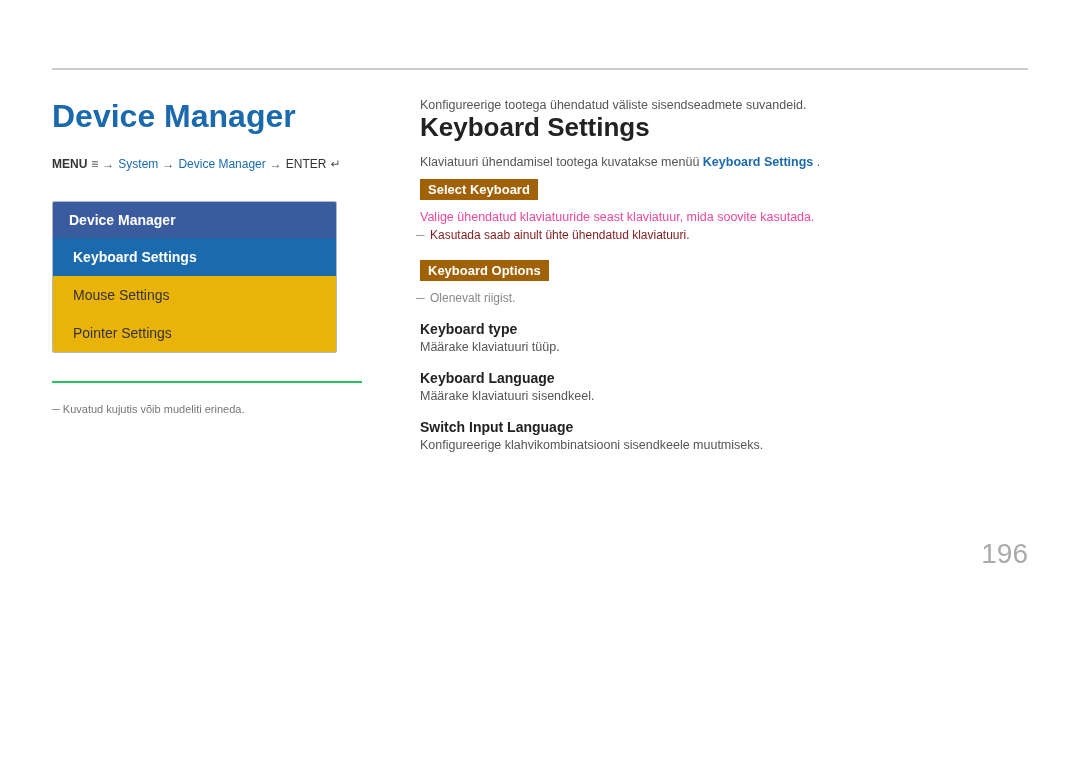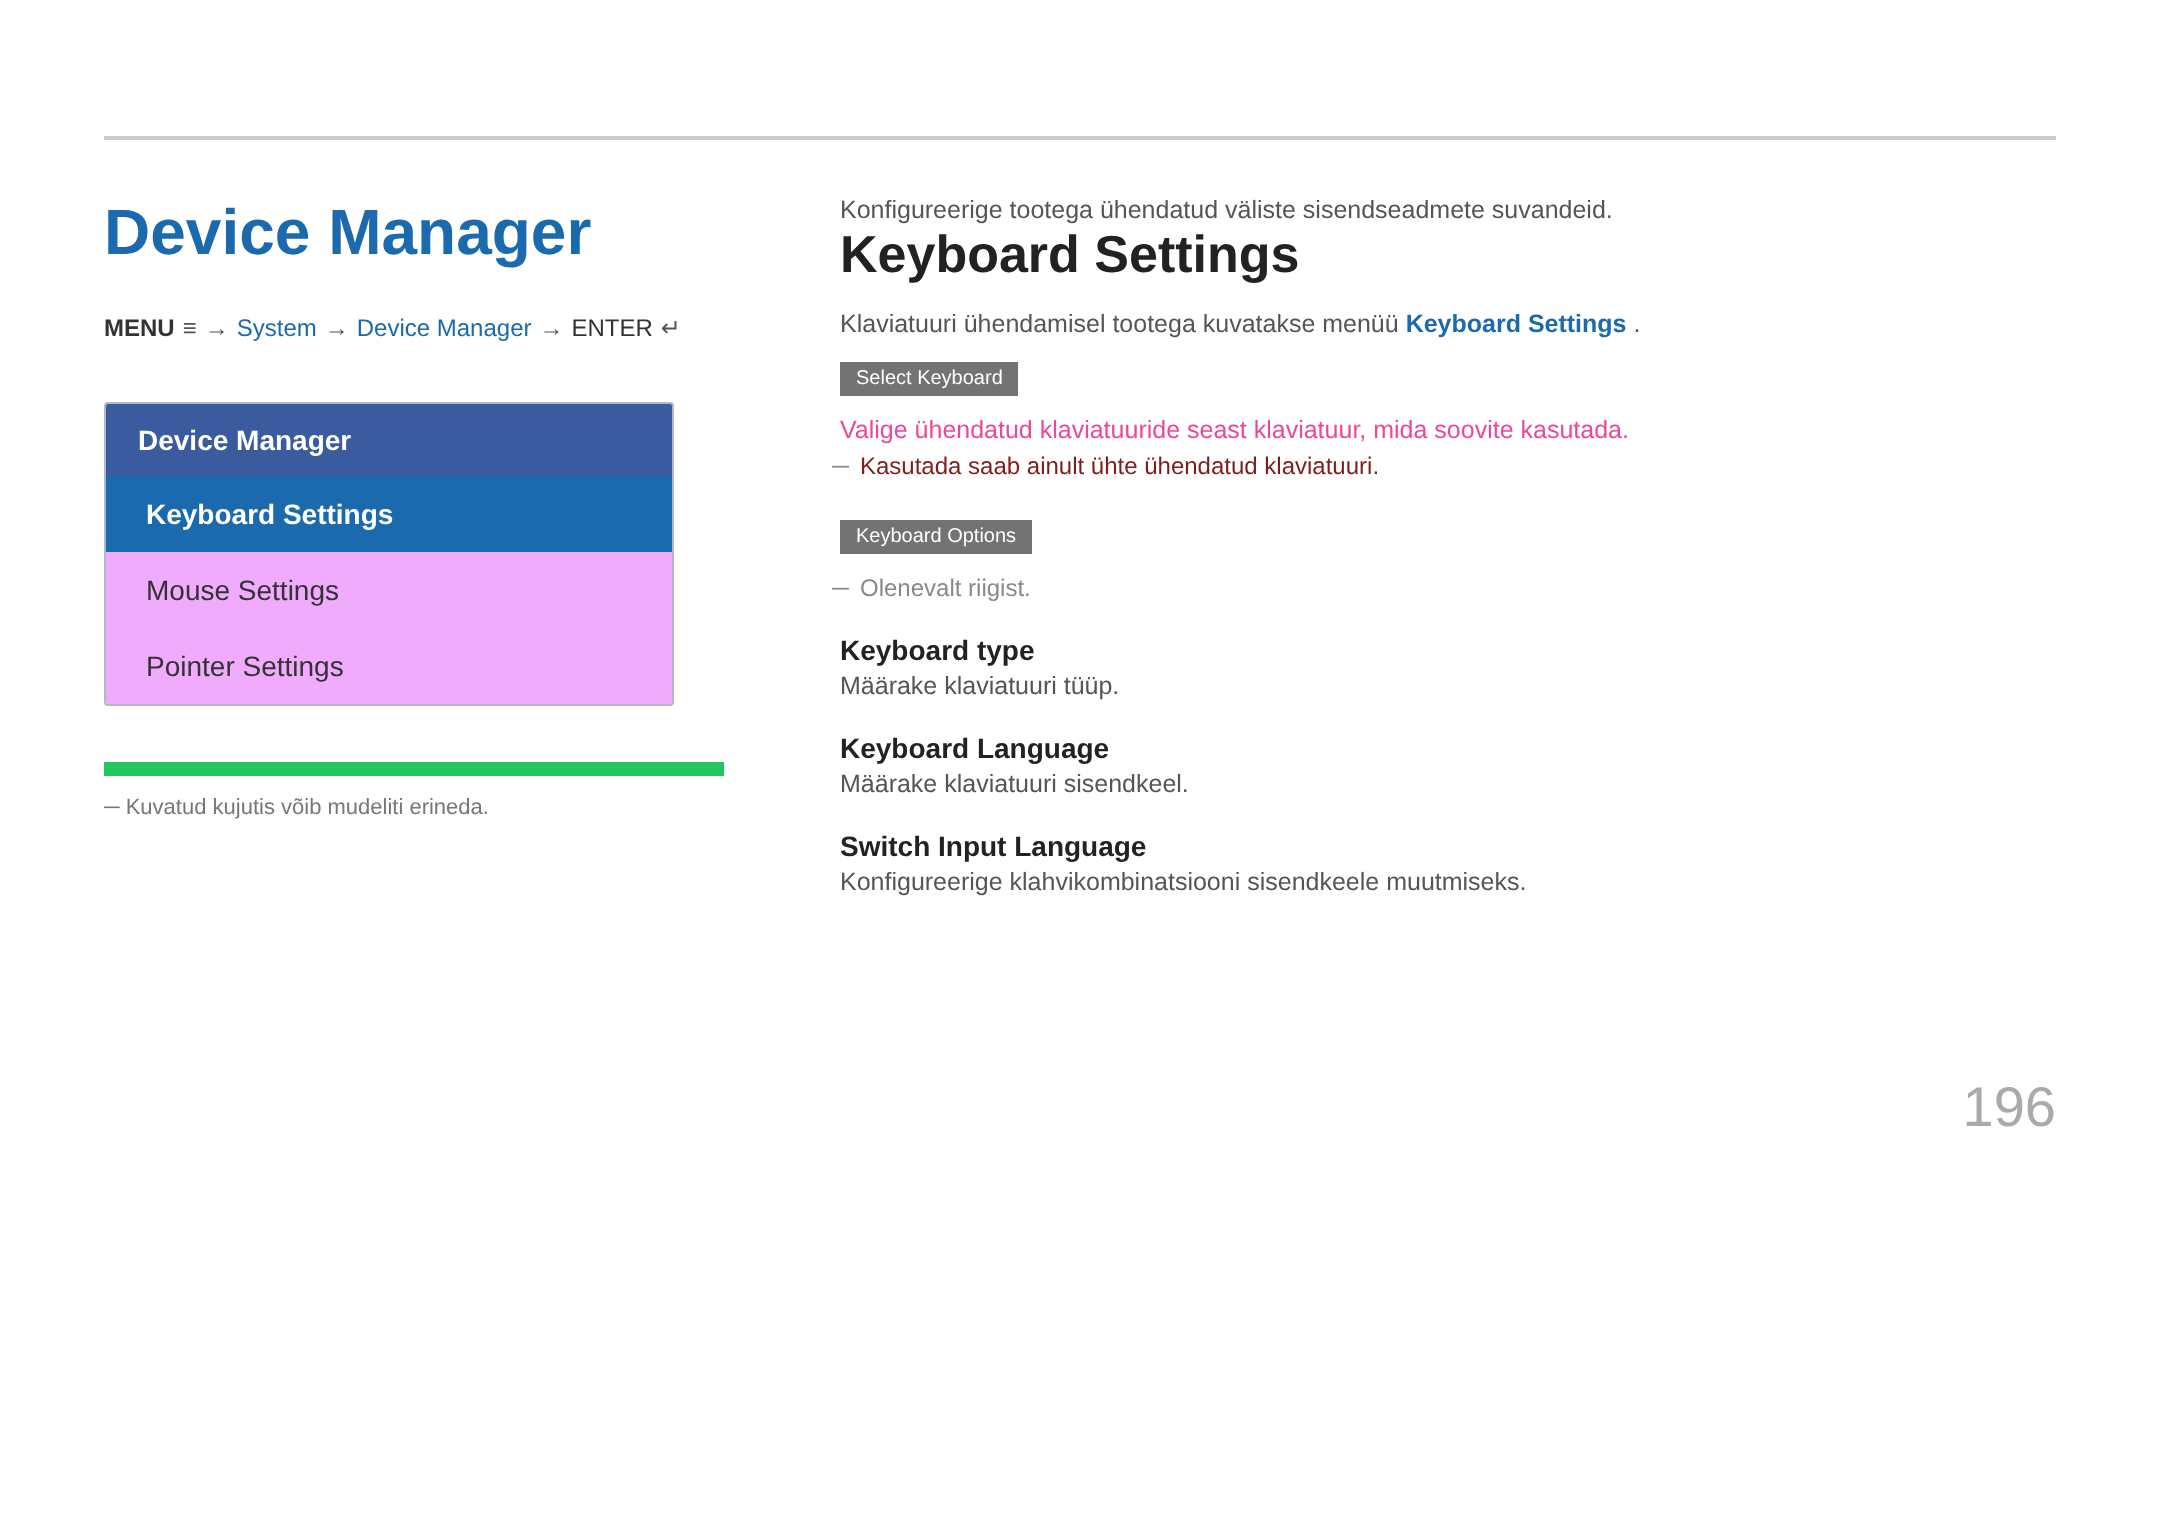--- a/index.html
+++ b/index.html
@@ -75,34 +75,34 @@
       padding: 10px 16px;
       font-size: 14px;
       font-weight: 600;
     }
 
     .sidebar-item {
       padding: 11px 20px;
       font-size: 14px;
       color: #333333;
       cursor: pointer;
-      background: #f0abfc;
+      background: #eab308;
     }
 
     .sidebar-item.active {
       background: #1a6aad;
       color: #ffffff;
       font-weight: 600;
     }
 
     
     .left-footnote {
       margin-top: 28px;
-      border-top: 7px solid #22c55e;
-      padding-top: 10px;
+      border-top: 2px solid #22c55e;
+      padding-top: 20px;
       font-size: 11px;
       color: #777777;
     }
 
     
     .right-column {
       position: absolute;
       top: 88px;
       left: 420px;
       right: 52px;
@@ -122,24 +122,24 @@
     }
 
     .section-intro {
       font-size: 12.5px;
       color: #555555;
       margin-bottom: 10px;
     }
 
     .highlight-label {
       display: inline-block;
-      background: #737373;
+      background: #a16207;
       color: #ffffff;
-      font-size: 10px;
-      font-weight: normal;
+      font-size: 13px;
+      font-weight: bold;
       padding: 3px 8px;
       margin-bottom: 10px;
     }
 
     .sub-section-intro {
       font-size: 12.5px;
       color: #ec4899;
       margin-bottom: 4px;
     }
 

